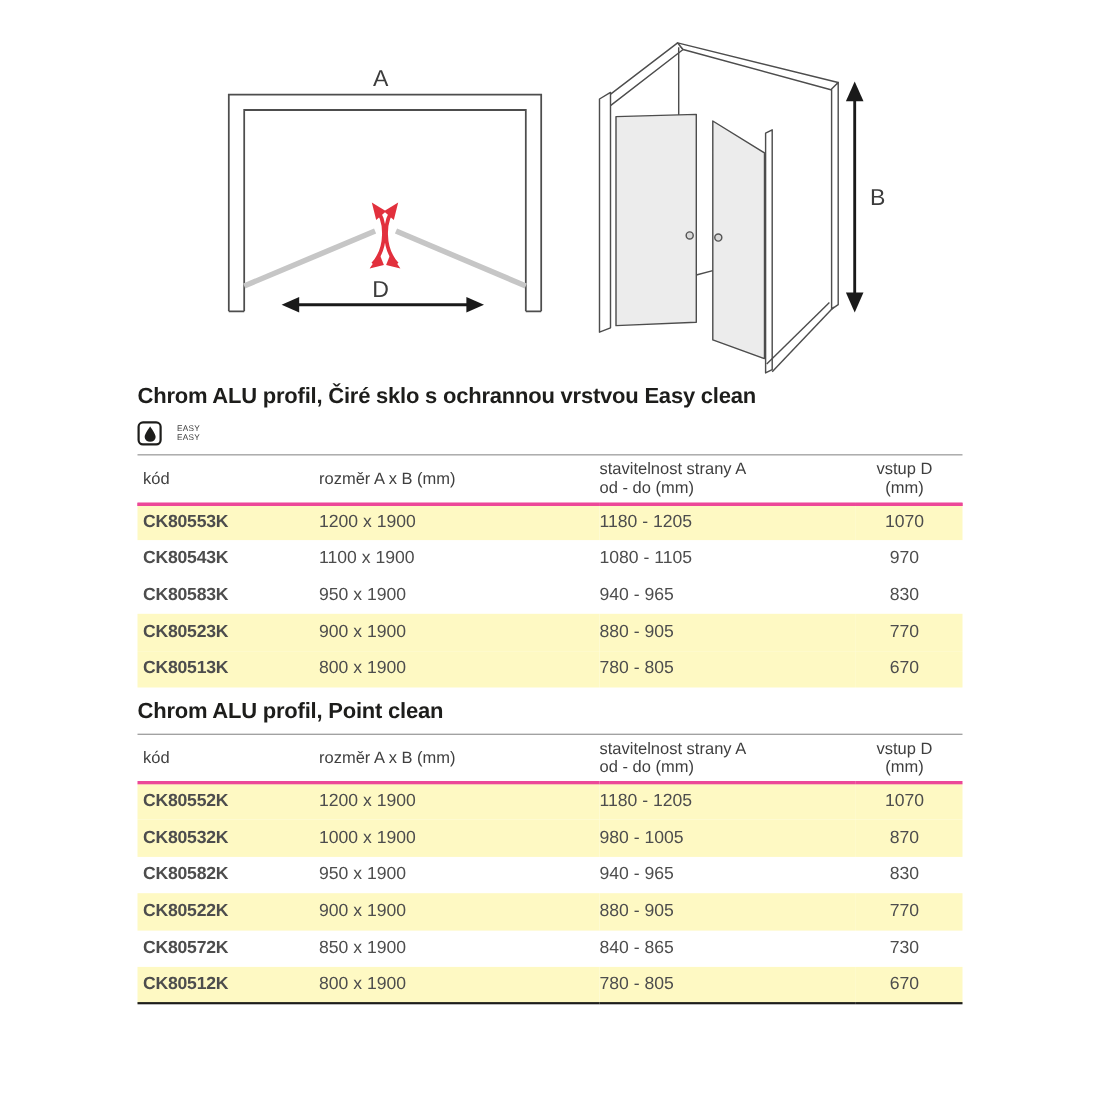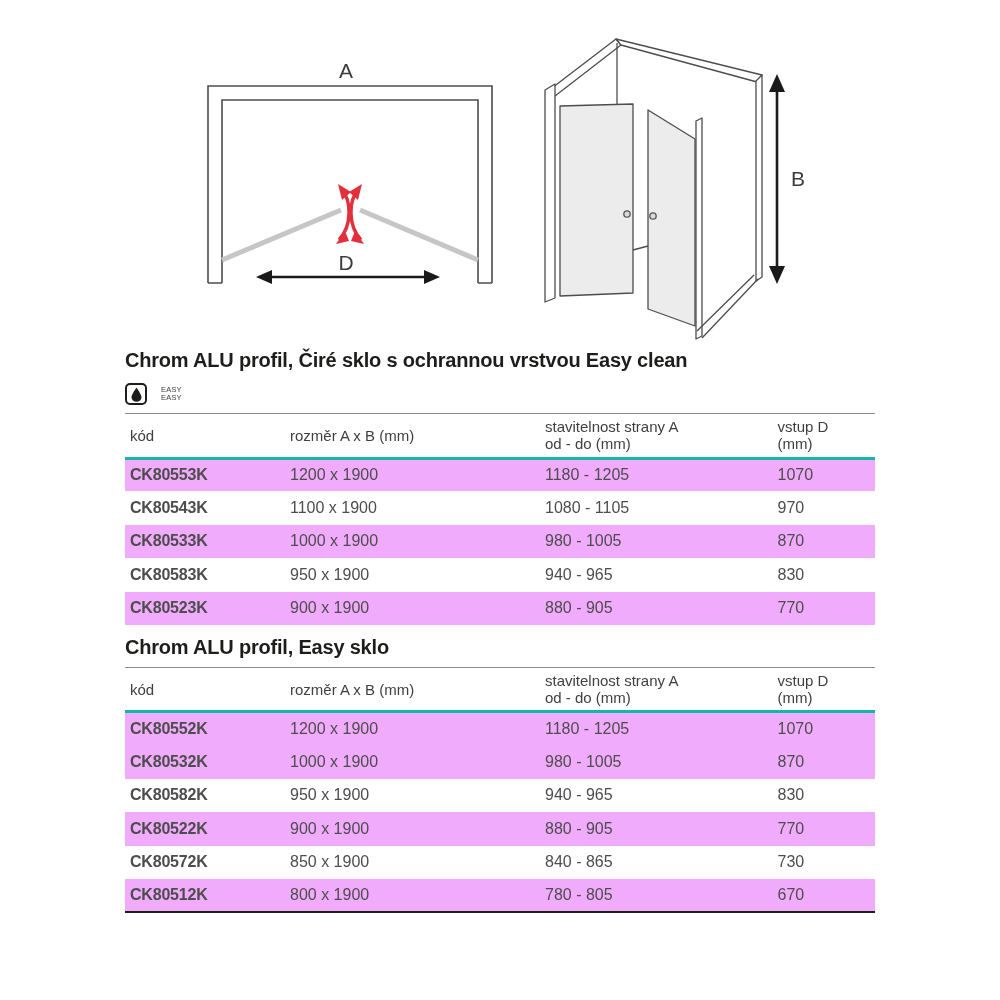--- a/index.html
+++ b/index.html
@@ -20,29 +20,29 @@
   .section-title-row.second { margin-top:10px; }
   h2.section-title { font-size:20px; font-weight:bold; color:#1d1d1b;
                      line-height:24px; letter-spacing:-0.2px; }
   .easyclean { display:inline-flex; align-items:center; gap:14px; margin-top:1px; }
   .ec-box { display:inline-flex; align-items:center; justify-content:center;
             width:22px; height:22px; border:2px solid #1d1d1b; border-radius:5px; }
   .ec-text { display:flex; flex-direction:column; font-size:7.5px; line-height:8px;
              color:#3c3c3c; letter-spacing:0.2px; }
 
   table.spec { width:750px; border-collapse:collapse; table-layout:fixed; }
-  table.spec thead tr { border-bottom:3px solid #14b8a6;margin-top:34px; }
+  table.spec thead tr { border-bottom:3px solid #ec4899;margin-top:34px; }
   table.spec th { height:44px; font-weight:normal; font-size:15px; color:#3f3f3f;
                   vertical-align:middle; line-height:17px; }
   table.spec td { height:33.4px; font-size:16px; color:#4d4d4d; vertical-align:middle; }
   td.c1, th.c1 { text-align:left; padding-left:5px; }
   td.c2, th.c2, td.c3, th.c3 { text-align:left; }
-  td.c4, th.c4 { text-align:left; padding-right:8px; }
+  td.c4, th.c4 { text-align:center; padding-right:8px; }
   td.c1 { font-weight:bold; color:#1a1a1a; letter-spacing:-0.2px; }
-  tr.shaded { background:#f0abfc; }
+  tr.shaded { background:#fef9c3; }
   table.spec.closed { border-bottom:2px solid #1d1d1b; }
 </style>
 </head>
 <body>
 
 <div class="page">
 
   <svg class="front-diagram" width="320" height="250" viewBox="0 0 320 250">
 
     <text class="dim-label" x="156" y="30" text-anchor="middle">A</text>
@@ -148,43 +148,43 @@
           <td class="c2">1200 x 1900</td>
           <td class="c3">1180 - 1205</td>
           <td class="c4">1070</td>
         </tr>
         <tr>
           <td class="c1">CK80543K</td>
           <td class="c2">1100 x 1900</td>
           <td class="c3">1080 - 1105</td>
           <td class="c4">970</td>
         </tr>
-        <tr class="shaded">
-          <td class="c1">CK80533K</td>
-          <td class="c2">1000 x 1900</td>
-          <td class="c3">980 - 1005</td>
-          <td class="c4">870</td>
-        </tr>
         <tr>
           <td class="c1">CK80583K</td>
           <td class="c2">950 x 1900</td>
           <td class="c3">940 - 965</td>
           <td class="c4">830</td>
         </tr>
         <tr class="shaded">
           <td class="c1">CK80523K</td>
           <td class="c2">900 x 1900</td>
           <td class="c3">880 - 905</td>
           <td class="c4">770</td>
         </tr>
+        <tr class="shaded">
+          <td class="c1">CK80513K</td>
+          <td class="c2">800 x 1900</td>
+          <td class="c3">780 - 805</td>
+          <td class="c4">670</td>
+        </tr>
       </tbody>
     </table>
 
     <div class="section-title-row second">
-      <h2 class="section-title">Chrom ALU profil, Easy sklo</h2>
+      <h2 class="section-title">Chrom ALU profil, Point clean</h2>
     </div>
 
     <table class="spec closed">
       <colgroup>
           <col style="width:22%">
           <col style="width:34%">
           <col style="width:31%">
           <col style="width:13%">
         </colgroup>
       <thead>

